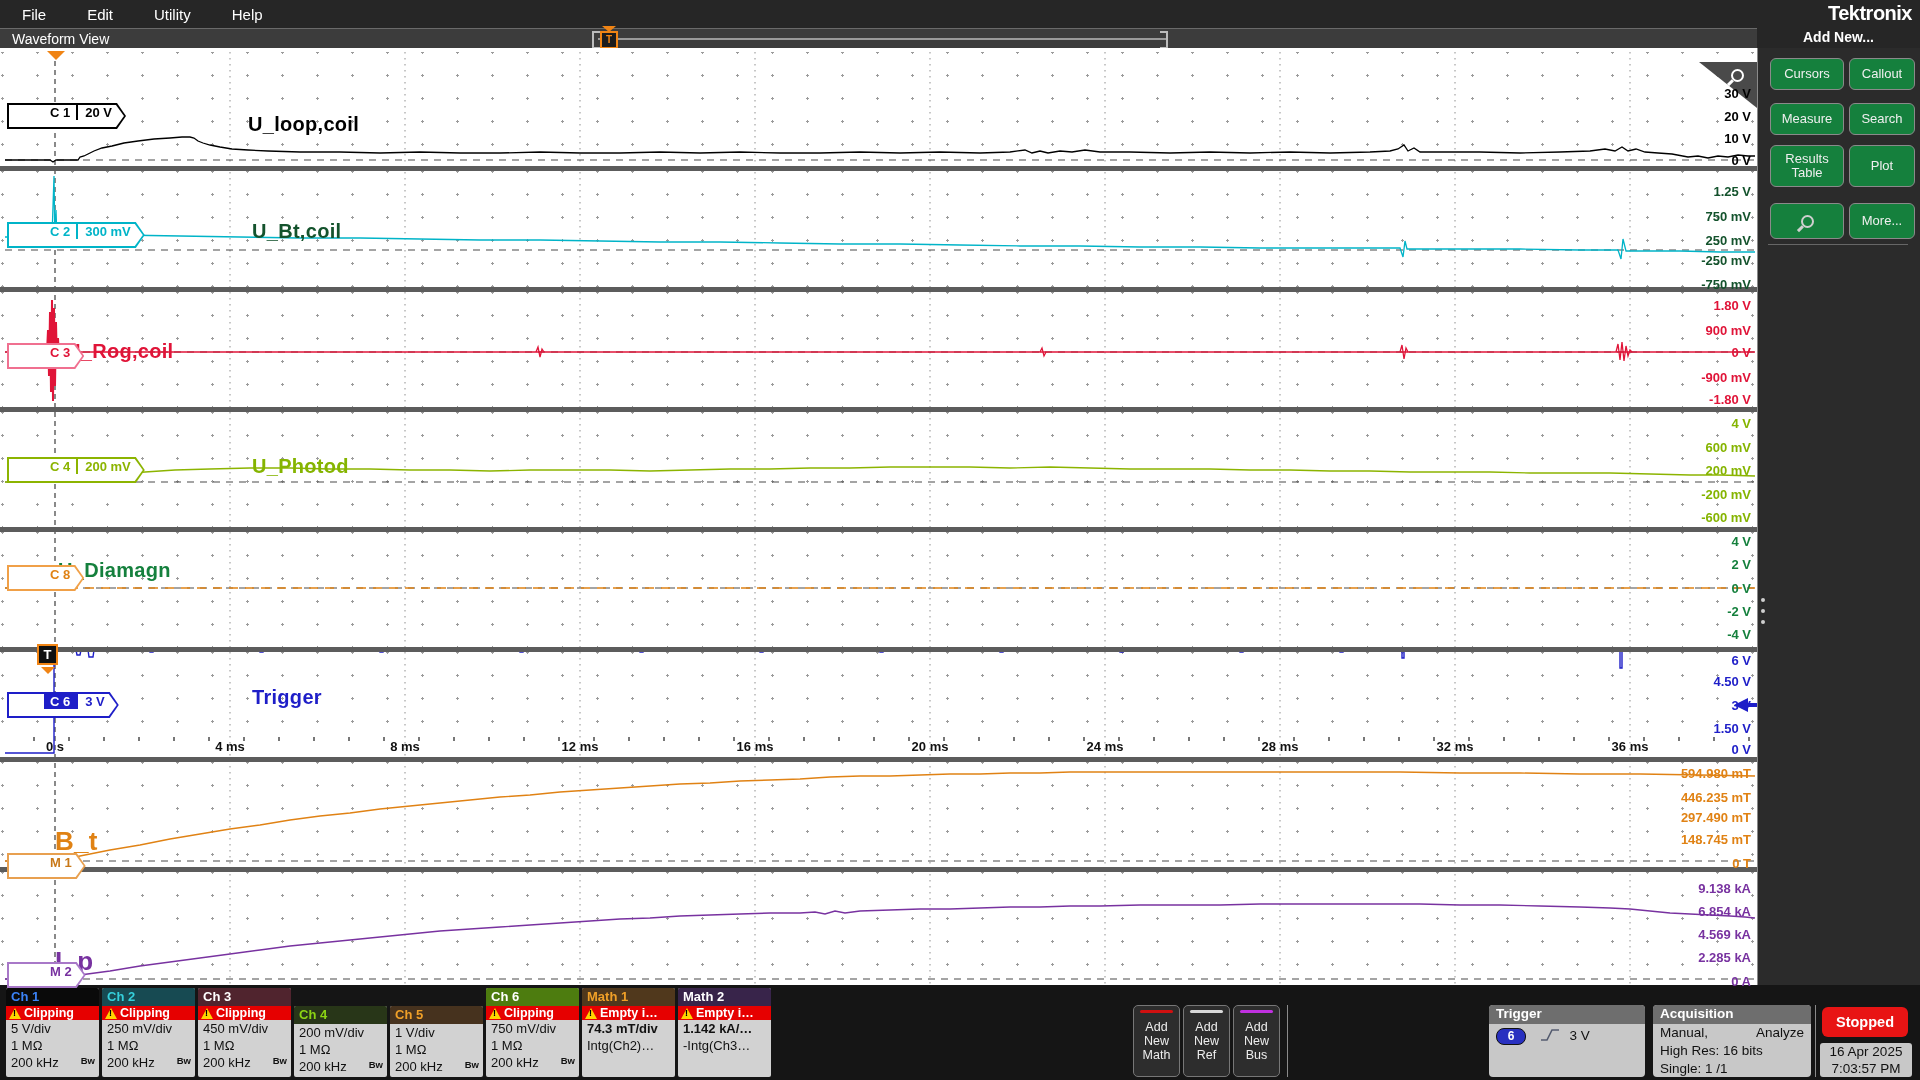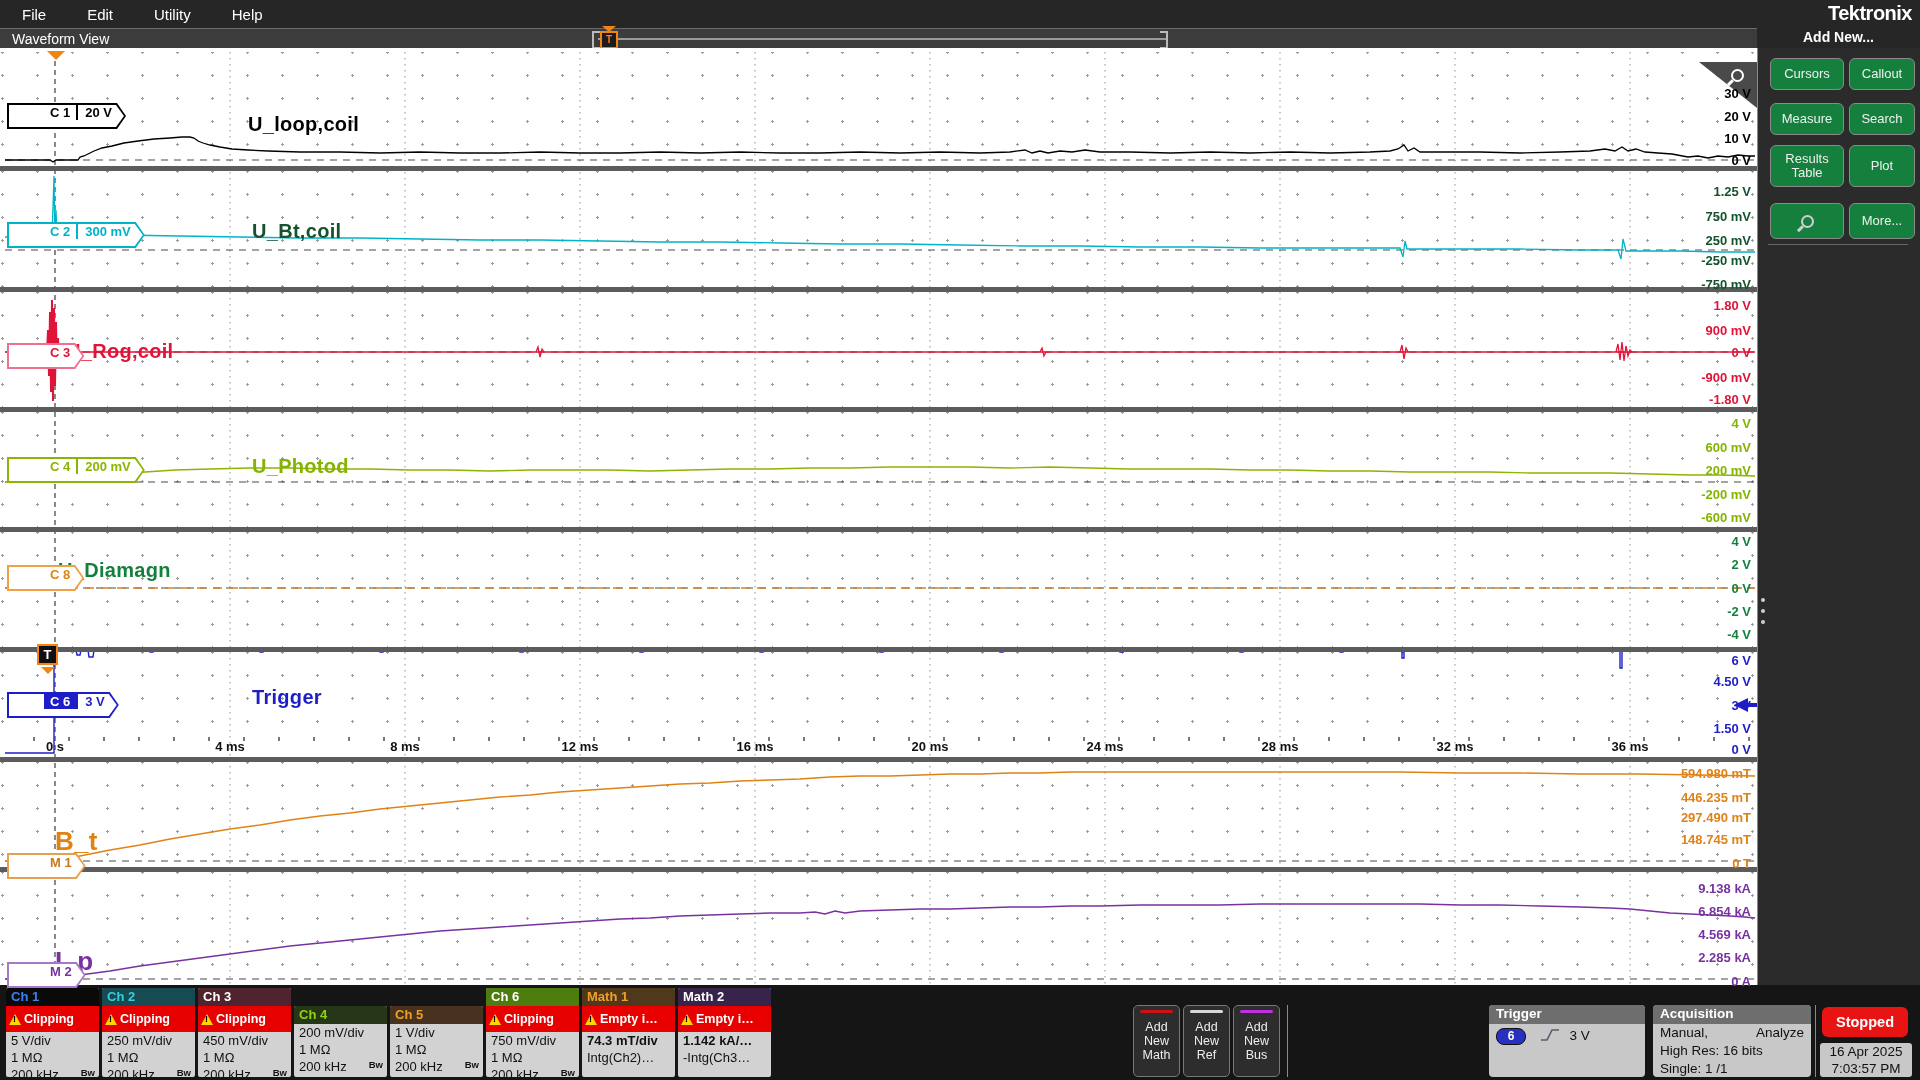--- a/index.html
+++ b/index.html
@@ -62,21 +62,21 @@
   
   .rpanel{position:absolute;left:1757px;top:48px;width:163px;height:937px;background:#2b2b2b;border-left:1px solid #8a8a8a;box-sizing:border-box;}
   .rbtn{position:absolute;background:#15803d;border:1px solid #8a8a8a;border-radius:6px;color:#efefef;font-size:13px;
         display:flex;align-items:center;justify-content:center;text-align:center;cursor:pointer;line-height:1.1;}
   .rdiv{position:absolute;left:10px;top:196px;width:140px;height:1px;background:#666;}
 
   
   .bottom{position:absolute;left:0;top:985px;width:1920px;height:95px;background:#151515;}
   .cbadge{position:absolute;width:93px;bottom:3px;background:#d2d2d2;border-radius:2px;overflow:hidden;font-size:13px;color:#111;cursor:pointer;}
   .cb-head{height:18px;font-weight:bold;font-size:13px;padding:1px 5px 0;box-sizing:border-box;}
-  .cb-warn{height:26px;background:#e60000;color:#fff;font-weight:bold;font-size:12.5px;display:flex;align-items:center;gap:3px;padding:0 3px;}
+  .cb-warn{height:14px;background:#e60000;color:#fff;font-weight:bold;font-size:12.5px;display:flex;align-items:center;gap:3px;padding:0 3px;}
   .warn-tri{width:0;height:0;border-left:6px solid transparent;border-right:6px solid transparent;border-bottom:11px solid #ffd400;position:relative;flex:0 0 auto;}
   .warn-tri:after{content:"!";position:absolute;left:-2px;top:0px;font-size:9px;font-weight:bold;color:#000;}
   .cb-row{padding:0 5px;height:17px;line-height:17px;white-space:nowrap;position:relative;}
   .cb-row .bw{position:absolute;right:4px;top:-2px;font-size:9.5px;font-weight:bold;}
   .cb-row.bold{font-weight:bold;}
   .anbtn{position:absolute;width:45px;top:20px;bottom:3px;background:#2d2d2d;border:1px solid #777;border-radius:5px;color:#eee;
          font-size:12.5px;text-align:center;white-space:pre-line;display:flex;align-items:center;justify-content:center;cursor:pointer;}
   .anbtn i{position:absolute;left:6px;right:6px;top:4px;height:3px;border-radius:2px;}
   .vdiv{position:absolute;top:20px;bottom:3px;width:1px;background:#8a8a8a;}
   .panel{position:absolute;top:20px;bottom:3px;background:#c8c8c8;border-radius:4px;overflow:hidden;color:#111;}

